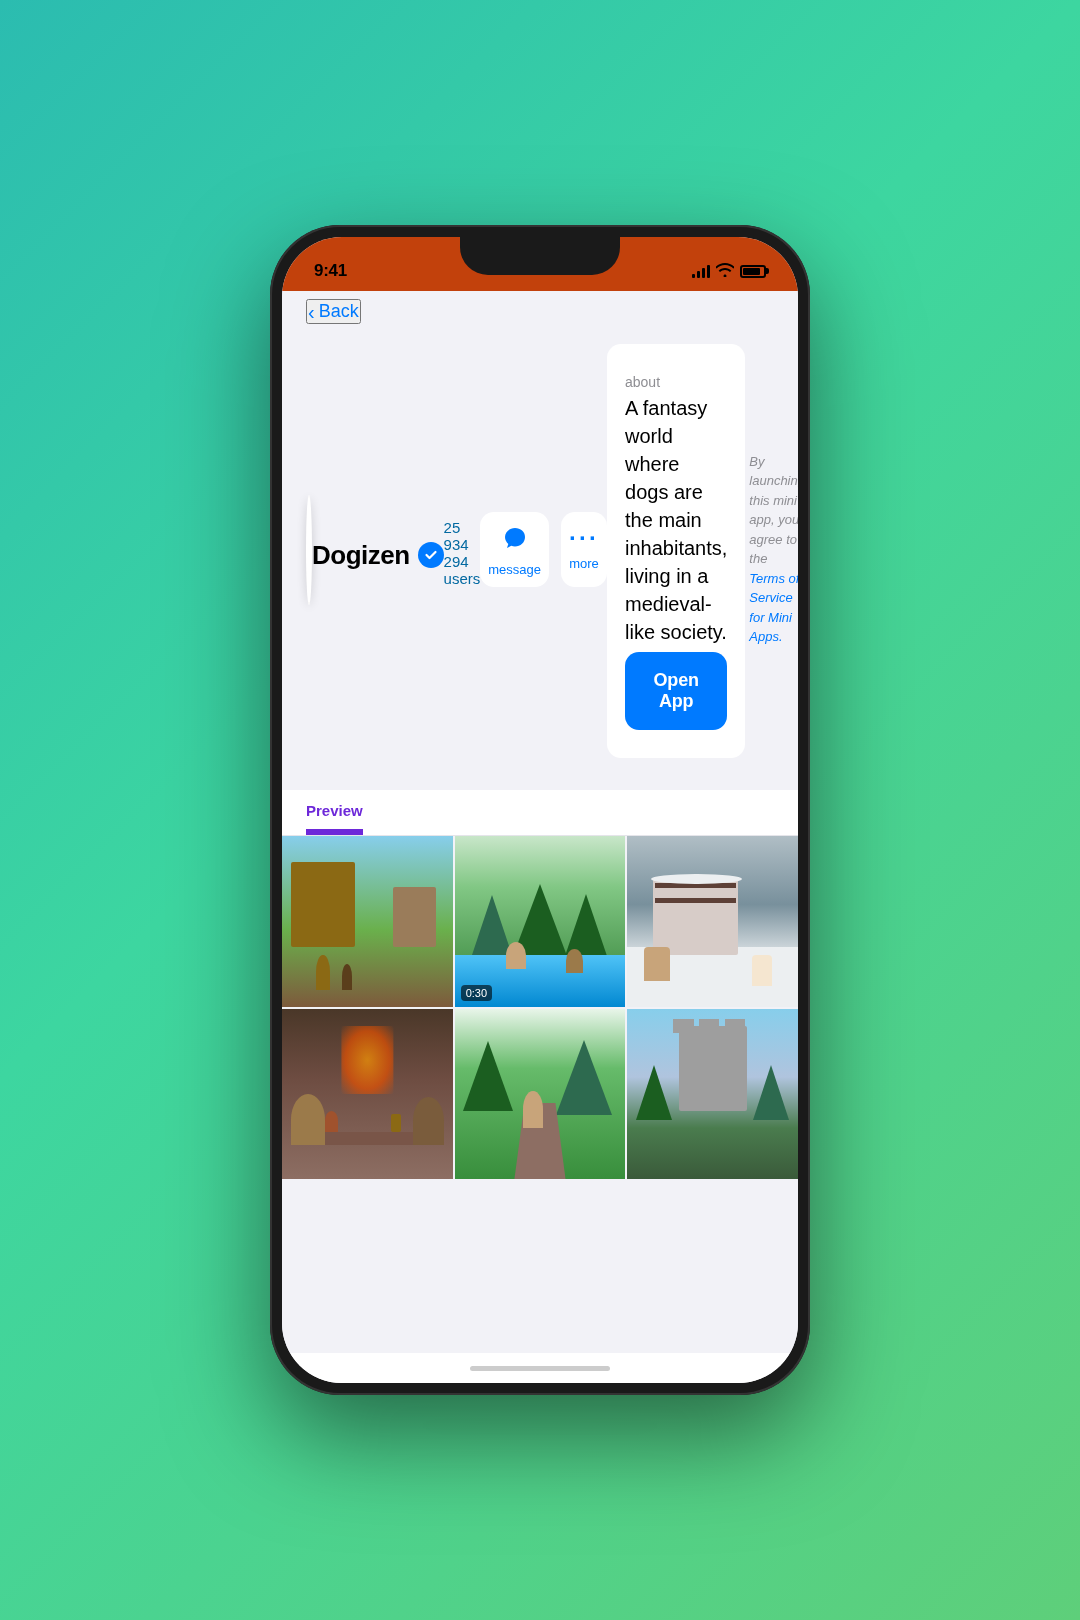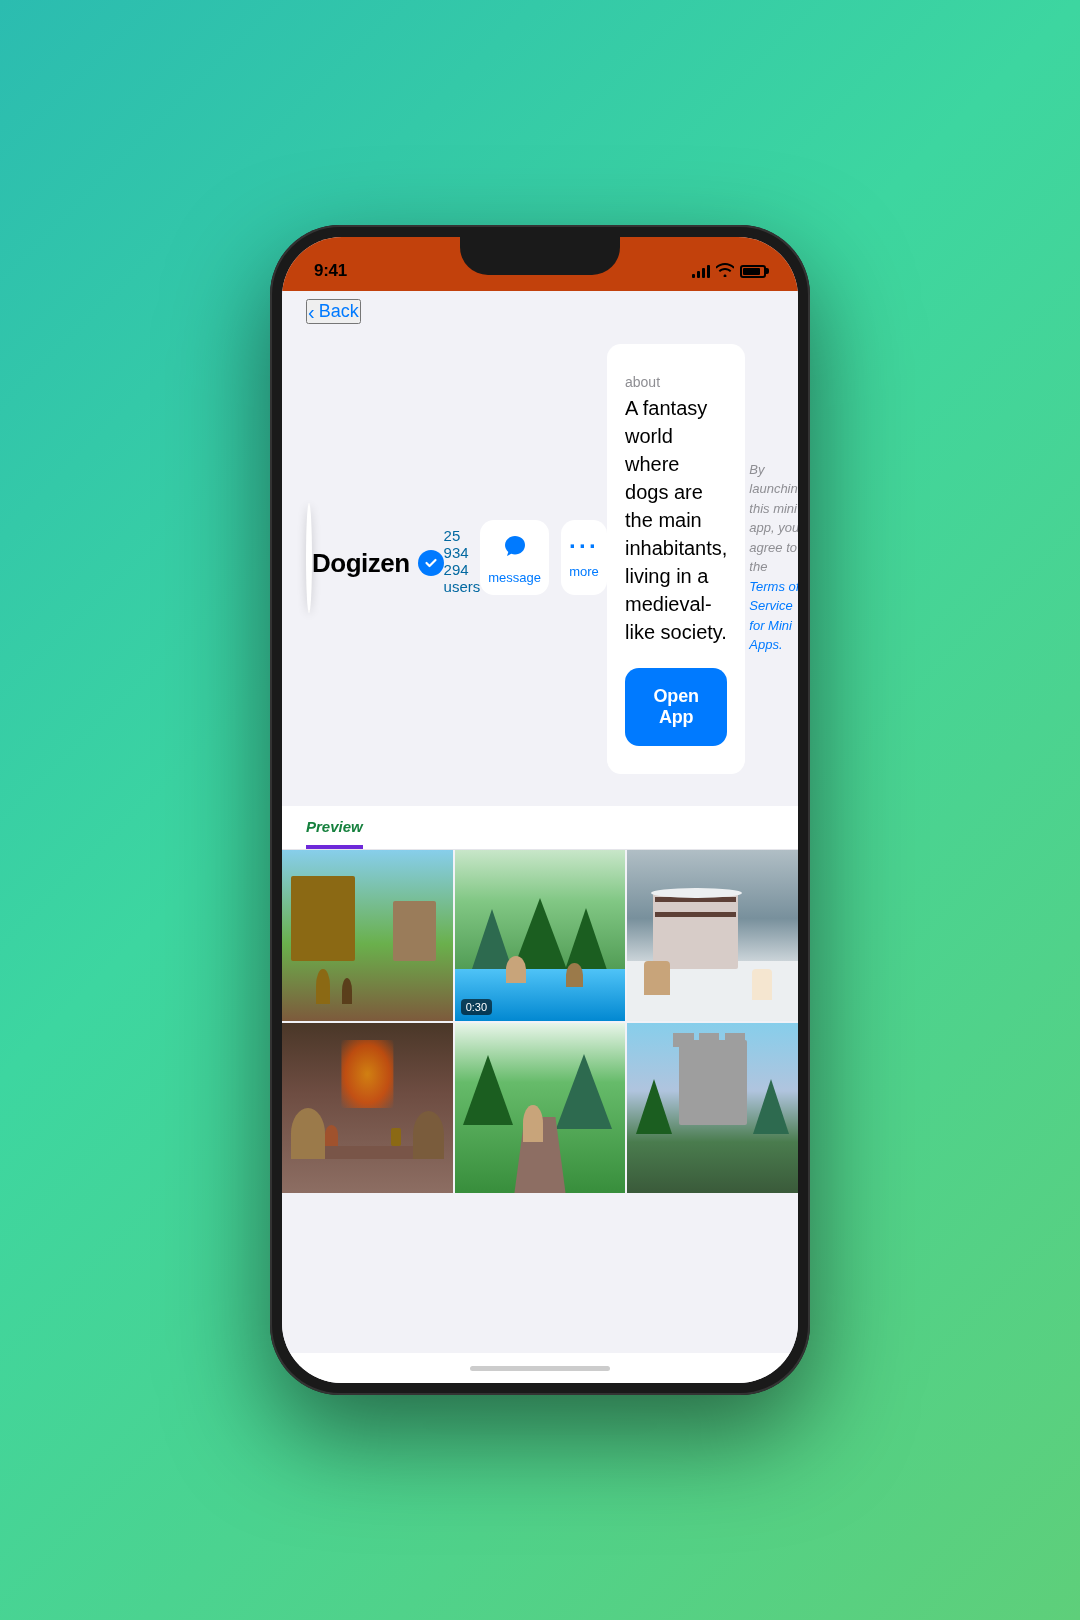--- a/index.html
+++ b/index.html
@@ -342,24 +342,23 @@
       padding: 0 24px;
       background: #fff;
       border-bottom: 1px solid #e5e5ea;
     }
 
     .preview-tab {
       display: inline-block;
       padding: 12px 0 10px;
       font-size: 15px;
       font-weight: 600;
-      color: #15803d;
-      border-bottom: 4px solid #6d28d9;
+      color: #6d28d9;
+      border-bottom: 6px solid #6d28d9;
       cursor: pointer;
-      font-style: italic;
     }
 
     
     .image-grid {
       display: grid;
       grid-template-columns: 1fr 1fr 1fr;
       gap: 2px;
       background: #f2f2f7;
     }
 
@@ -488,21 +487,21 @@
           
 
           <div class="info-row" style="border-bottom:none;padding-top:14px">
             <div class="info-row-content">
               <div class="info-value-about-label">about</div>
               <div class="info-value-about">A fantasy world where dogs are the main inhabitants, living in a medieval-like society.</div>
             </div>
           </div>
 
           
-          <button class="open-app-btn" style="margin-top:16px">Open App</button>
+          <button class="open-app-btn" style="">Open App</button>
         </div>
 
         <div class="terms-text">
           <span>By launching this mini app, you agree to the </span><span class="terms-link">Terms of Service for Mini Apps.</span>
         </div>
 
       </div>
 
       <div class="preview-section">
         <div class="preview-tab-bar">

